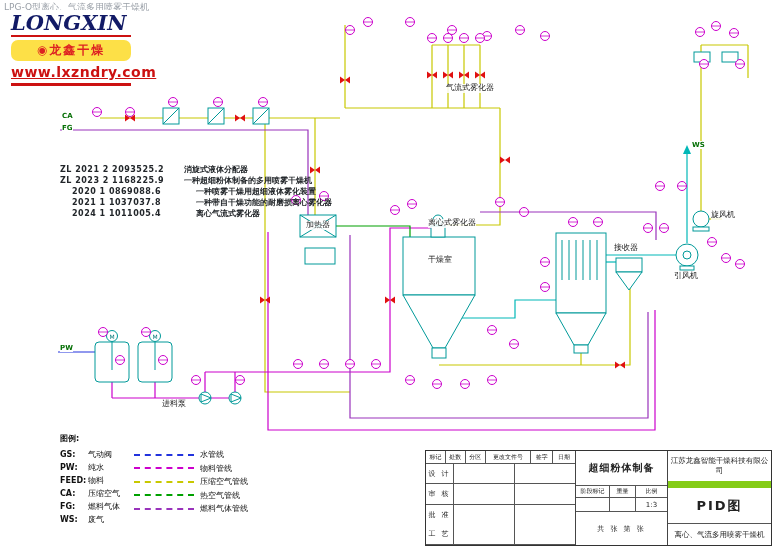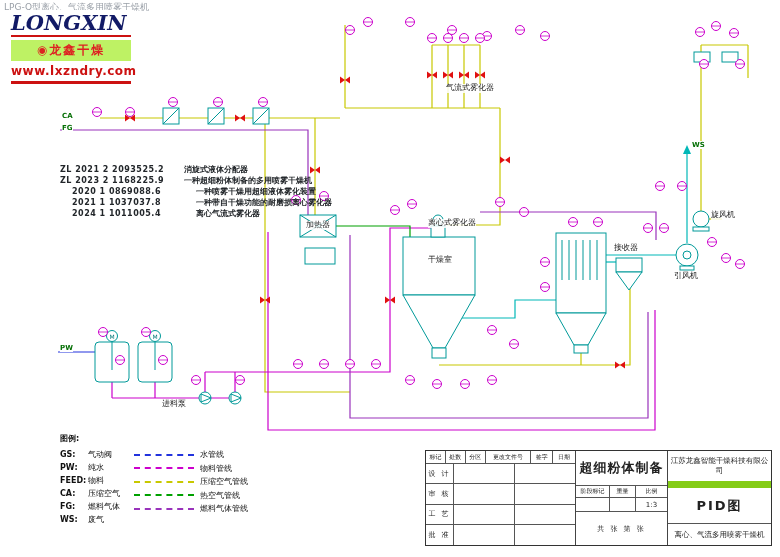--- a/index.html
+++ b/index.html
@@ -5,23 +5,23 @@
   html,body{margin:0;padding:0;background:#fff;}
   .sheet{position:relative;width:780px;height:557px;background:#fff;overflow:hidden;
          font-family:"DejaVu Sans","Liberation Sans",sans-serif;}
   svg{position:absolute;left:0;top:0;z-index:1;}
   .top-title{position:absolute;left:4px;top:1px;font-size:9px;color:#9aa0a8;white-space:nowrap;z-index:2;}
   
   .logo{position:absolute;left:8px;top:10px;width:120px;background:#fff;z-index:4;padding:2px 3px 3px;}
   .logo-en{font-family:"DejaVu Serif","Liberation Serif",serif;font-style:italic;font-weight:bold;
            font-size:21px;color:#121a66;line-height:1;letter-spacing:0;}
   .logo-swoosh{height:2px;background:#cc1111;margin:2px 0 3px;}
-  .logo-bar{background:#bef264;color:#dd2222;font-size:12px;font-weight:bold;text-align:center;
-            padding:2px 0;letter-spacing:2px;}
-  .logo-web{color:#cc1111;font-weight:bold;font-size:12px;text-align:center;margin-top:3px;letter-spacing:.5px;}
+  .logo-bar{background:#fde047;color:#dd2222;font-size:12px;font-weight:bold;text-align:center;
+            padding:2px 0;letter-spacing:2px;border-radius:7px;}
+  .logo-web{color:#cc1111;font-weight:bold;font-size:14px;text-align:center;margin-top:3px;letter-spacing:.5px;text-decoration:underline;}
   .logo-underline{height:3px;background:#cc1111;margin-top:3px;}
   
   .dlab{position:absolute;font-size:8px;color:#1a1a1a;background:rgba(255,255,255,.85);
         line-height:1.1;white-space:nowrap;z-index:3;}
   .ftag{position:absolute;font-size:7px;font-weight:bold;color:#067006;z-index:3;background:#fff;}
   
   .patents{position:absolute;left:60px;top:148px;z-index:3;font-size:8px;font-weight:600;color:#22262a;}
   .prow{height:11px;line-height:11px;white-space:nowrap;}
   .pno{display:inline-block;width:124px;letter-spacing:.5px;margin-top:16px;}
   
@@ -41,21 +41,21 @@
   .tb-mid{width:92px;border-right:1px solid #444;}
   .tb-right{flex:1;}
   .tb-row{display:flex;box-sizing:border-box;}
   .tb-cell{box-sizing:border-box;border-right:1px solid #555;border-bottom:1px solid #555;
            display:flex;align-items:center;justify-content:center;font-size:6px;overflow:hidden;}
   .nbr{border-right:none;} .nbb{border-bottom:none;}
   .tb-hrow{height:13px;}
   .tb-rrow{flex:1;}
   .tb-rlabel{width:28px;font-size:7px;letter-spacing:2px;}
   .tb-part{height:34px;border-bottom:1px solid #555;display:flex;align-items:center;justify-content:center;
-           font-size:13px;font-weight:bold;letter-spacing:1px;}
+           font-size:10px;font-weight:bold;letter-spacing:1px;}
   .tb-sheets{flex:1;display:flex;align-items:center;justify-content:center;font-size:7px;letter-spacing:2px;}
   .tb-company{height:30px;border-bottom:7px solid #84cc16;display:flex;align-items:center;justify-content:center;
               font-size:7.5px;text-align:center;padding:0 2px;}
   .tb-drawing{height:35px;border-bottom:1px solid #555;display:flex;align-items:center;justify-content:center;
               font-size:13px;font-weight:bold;letter-spacing:2px;}
   .tb-product{flex:1;display:flex;align-items:center;justify-content:center;font-size:7.5px;
               text-align:center;padding:0 2px;}
   .mtxt{font-size:6px;fill:#077;text-anchor:middle;font-family:"DejaVu Sans",sans-serif;}
 </style>
 </head>
@@ -317,28 +317,28 @@
         <div class="tb-cell tb-rlabel">设 计</div>
         <div class="tb-cell" style="width:61px"></div>
         <div class="tb-cell nbr" style="flex:1"></div>
       </div>
       <div class="tb-row tb-rrow">
         <div class="tb-cell tb-rlabel">审 核</div>
         <div class="tb-cell" style="width:61px"></div>
         <div class="tb-cell nbr" style="flex:1"></div>
       </div>
       <div class="tb-row tb-rrow">
+        <div class="tb-cell tb-rlabel nbb">批 准</div>
+        <div class="tb-cell nbb" style="width:61px"></div>
+        <div class="tb-cell nbr nbb" style="flex:1"></div>
+      </div>
+      <div class="tb-row tb-rrow">
         <div class="tb-cell tb-rlabel">工 艺</div>
         <div class="tb-cell" style="width:61px"></div>
         <div class="tb-cell nbr" style="flex:1"></div>
-      </div>
-      <div class="tb-row tb-rrow">
-        <div class="tb-cell tb-rlabel nbb">批 准</div>
-        <div class="tb-cell nbb" style="width:61px"></div>
-        <div class="tb-cell nbr nbb" style="flex:1"></div>
       </div>
     </div>
     <div class="tb-col tb-mid">
       <div class="tb-part">超细粉体制备</div>
       <div class="tb-row" style="height:12px">
         <div class="tb-cell" style="width:34px">阶段标记</div>
         <div class="tb-cell" style="width:26px">重量</div>
         <div class="tb-cell nbr" style="flex:1">比例</div>
       </div>
       <div class="tb-row" style="height:14px">

